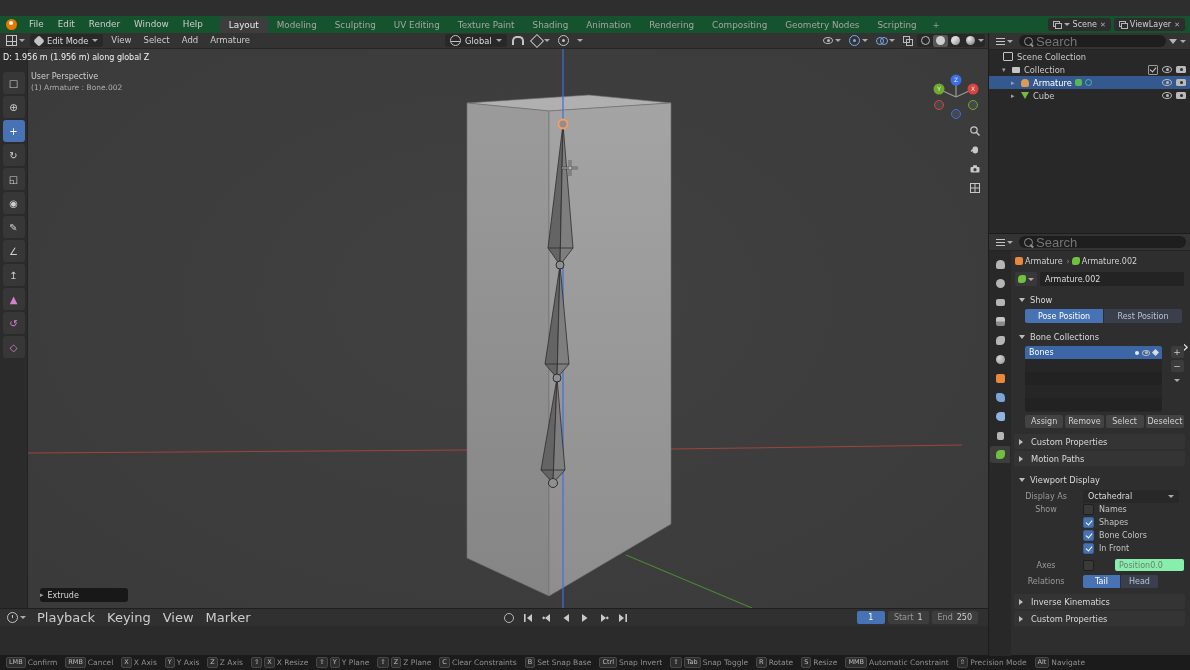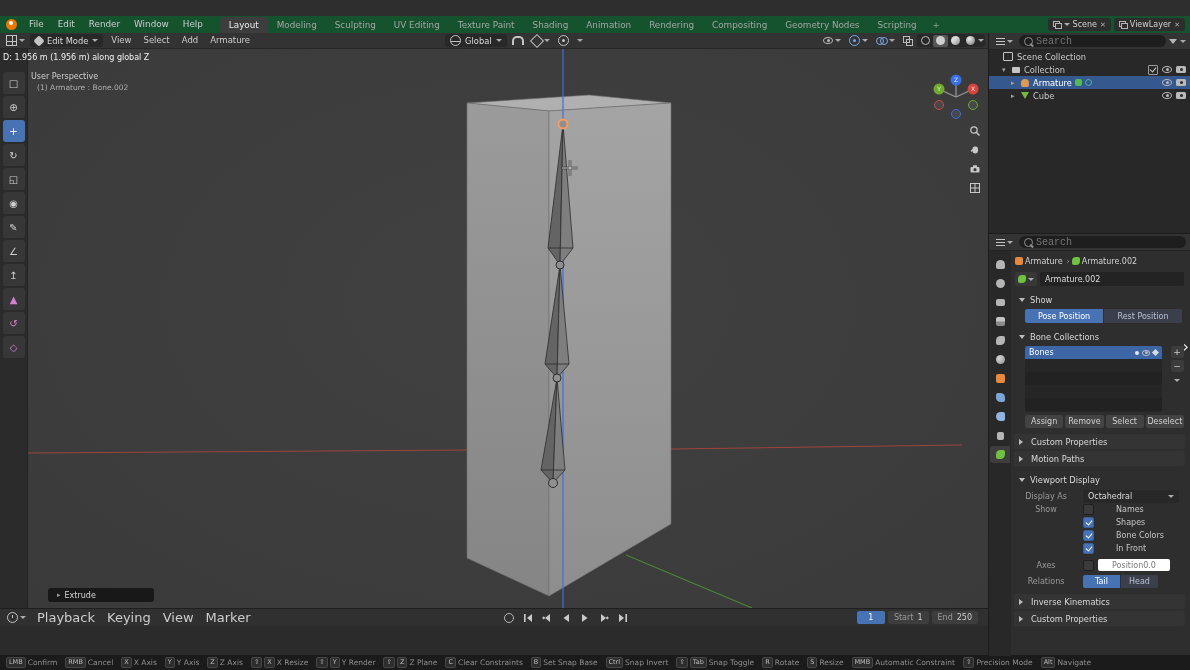--- a/index.html
+++ b/index.html
@@ -80,25 +80,25 @@
 
   
   #toolbar{left:0;top:49px;width:28px;height:559px;background:#2b2b2b;border-right:1px solid #232323;box-sizing:border-box;padding-top:21px}
   .tool-btn{width:22px;height:22px;margin:2px auto;border-radius:3px;background:#373737;color:#cfcfcf;font-size:10px;display:flex;align-items:center;justify-content:center}
   .tool-btn.active{background:#4772b3;color:#fff}
   .tool-btn.pink{color:#d77fd0}
 
   
   #viewport{left:28px;top:49px;width:960px;height:559px;background:radial-gradient(ellipse at 50% 45%,#414141 0%,#3a3a3a 100%);overflow:hidden}
   .vp-label{position:absolute;left:3px;font-size:8px;color:#cfcfcf}
-  .vp-label2{position:absolute;left:9px;font-size:7.5px;color:#aeaeae}
+  .vp-label2{position:absolute;left:3px;font-size:7.5px;color:#aeaeae}
   #transform-status{position:absolute;left:3px;top:53px;font-size:8px;color:#f2f2f2;z-index:30}
   #nav-gizmo{position:absolute;left:902px;top:22px;width:52px;height:52px}
   .vp-btn{position:absolute;left:939px;width:16px;height:16px;border-radius:8px;display:flex;align-items:center;justify-content:center}
-  #op-panel{position:absolute;left:20px;top:539px;width:88px;height:14px;background:rgba(22,22,22,.92);border-radius:3px;display:flex;align-items:center;gap:4px;padding:0 9px;color:#d6d6d6;font-size:8px}
+  #op-panel{position:absolute;left:12px;top:539px;width:88px;height:14px;background:rgba(22,22,22,.92);border-radius:3px;display:flex;align-items:center;gap:4px;padding:0 0;color:#d6d6d6;font-size:8px}
   #op-panel::before{content:"\25B8";color:#9a9a9a;font-size:7px}
 
   
   #timeline{left:0;top:608px;width:988px;height:47px;background:#2b2b2b;border-top:1px solid #1f1f1f;box-sizing:border-box}
   #tl-header{height:17px;background:#303030;display:flex;align-items:center;padding:0 4px;gap:2px}
   #tl-menus{display:flex}
   #tl-menus .menu-item{padding:0 6px;font-size:13px}
   .tr-btn{width:17px;height:13px;display:flex;align-items:center;justify-content:center;border-radius:2px;flex:none}
   #tl-fields{margin-left:auto;display:flex;gap:3px;margin-right:6px}
   .frame-field{min-width:28px;height:13px;background:#4772b3;border-radius:2px;color:#fff;display:flex;align-items:center;justify-content:center;font-size:8px}
@@ -108,21 +108,21 @@
   
   #statusbar{left:0;top:655px;width:1190px;height:15px;background:#1b1b1b;display:flex;align-items:center;padding:0 6px;gap:8px;box-sizing:border-box;overflow:hidden}
   .hint{display:inline-flex;align-items:center;gap:2px;flex:none}
   .key{font-size:6.5px;padding:0 2px;height:9px;line-height:9px;background:#2d2d2d;border:1px solid #474747;border-radius:2px;color:#bdbdbd}
   .hint-label{font-size:7.5px;color:#8f8f8f}
 
   
   #outliner{left:988px;top:33px;width:202px;height:200px;background:#282828;border-left:1px solid #1c1c1c;box-sizing:border-box}
   .reg-header{height:16px;background:#333;display:flex;align-items:center;gap:3px;padding:0 4px;border-bottom:1px solid #242424}
   .searchbox{flex:1;height:12px;background:#1e1e1e;border-radius:6px;display:flex;align-items:center;gap:3px;padding:0 5px;min-width:0}
-  .searchbox input{background:transparent;border:none;outline:none;color:#9a9a9a;font-size:10px;width:100%;font-family:Liberation Mono, monospace;padding:0}
+  .searchbox input{background:transparent;border:none;outline:none;color:#9a9a9a;font-size:13px;width:100%;font-family:Liberation Sans, sans-serif;padding:0}
   .ol-row{height:13px;display:flex;align-items:center;font-size:8.3px;color:#c9c9c9;position:relative}
   .ol-row.selected{background:#35588f;color:#fff}
   .ol-caret{width:9px;font-size:7px;color:#a0a0a0;flex:none}
   .ol-label{margin-left:1px;white-space:nowrap}
   .ol-right{margin-left:auto;display:flex;gap:4px;padding-right:4px;align-items:center}
   .oli{flex:none;margin:0 3px 0 1px}
   .oli-scene-collection{width:8px;height:7px;border:1px solid #c5c5c5;border-radius:1px}
   .oli-collection{width:8px;height:6px;background:#c5c5c5;border-radius:1px}
   .oli-armature-object{width:8px;height:8px;background:#dd9a55;border-radius:50% 50% 2px 2px}
   .oli-mesh{width:0;height:0;border-left:4px solid transparent;border-right:4px solid transparent;border-top:7px solid #76b840}
@@ -181,23 +181,23 @@
   .bc-side{width:14px;display:flex;flex-direction:column;align-items:center;gap:2px}
   .sqbtn{width:13px;height:12px;background:#3c3c3c;border-radius:2px;color:#ccc;font-size:9px;display:flex;align-items:center;justify-content:center}
   .sq-add::before{content:"+"} .sq-sub::before{content:"\2212"}
   #bc-actions{margin:3px 4px 0 14px;gap:2px;height:13px}
   .pbtn{flex:1;height:13px;background:#434343;border-radius:2px;color:#d2d2d2;display:flex;align-items:center;justify-content:center;font-size:8px}
   .plab{width:62px;text-align:center;margin-right:6px;color:#9a9a9a;flex:none}
   .pdrop{width:86px;height:13px;background:#282828;border-radius:2px;display:flex;align-items:center;justify-content:space-between;padding:0 5px;color:#dcdcdc}
   .cb{width:9px;height:9px;border-radius:2px;background:#3a3a3a;border:1px solid #1f1f1f;position:relative;flex:none}
   .cb.on{background:#4772b3;border-color:#3a5f99}
   .cb.on::after{content:"";position:absolute;left:2.5px;top:0.5px;width:3px;height:5px;border:solid #fff;border-width:0 1.5px 1.5px 0;transform:rotate(40deg)}
-  .cbl{margin-left:22px}
+  .cbl{margin-left:5px}
   .vd-toggle-row{height:13px}
-  .pfield{width:64px;height:12px;background:#ffffff;border-radius:2px;display:flex;align-items:center;justify-content:center;padding:0 4px;color:#787878;margin-left:4px}
+  .pfield{width:64px;height:12px;background:#86efac;border-radius:2px;display:flex;align-items:center;justify-content:flex-start;padding:0 4px;color:#787878;margin-left:21px}
   .pexpand{position:absolute;right:1px;top:86px;font-size:16px;color:#eaeaea}
   .pexpand::before{content:"\203A"}
 </style>
 </head>
 <body>
 
 <div id="app">
 
 
   <div id="topbar" class="abs">
@@ -514,21 +514,21 @@
           <span class="hint-label">Z Axis</span>
         </span>
         <span class="hint">
           <span class="key">⇧</span>
           <span class="key">X</span>
           <span class="hint-label">X Resize</span>
         </span>
         <span class="hint">
           <span class="key">⇧</span>
           <span class="key">Y</span>
-          <span class="hint-label">Y Render</span>
+          <span class="hint-label">Y Plane</span>
         </span>
         <span class="hint">
           <span class="key">⇧</span>
           <span class="key">Z</span>
           <span class="hint-label">Z Plane</span>
         </span>
         <span class="hint">
           <span class="key">C</span>
           <span class="hint-label">Clear Constraints</span>
         </span>

